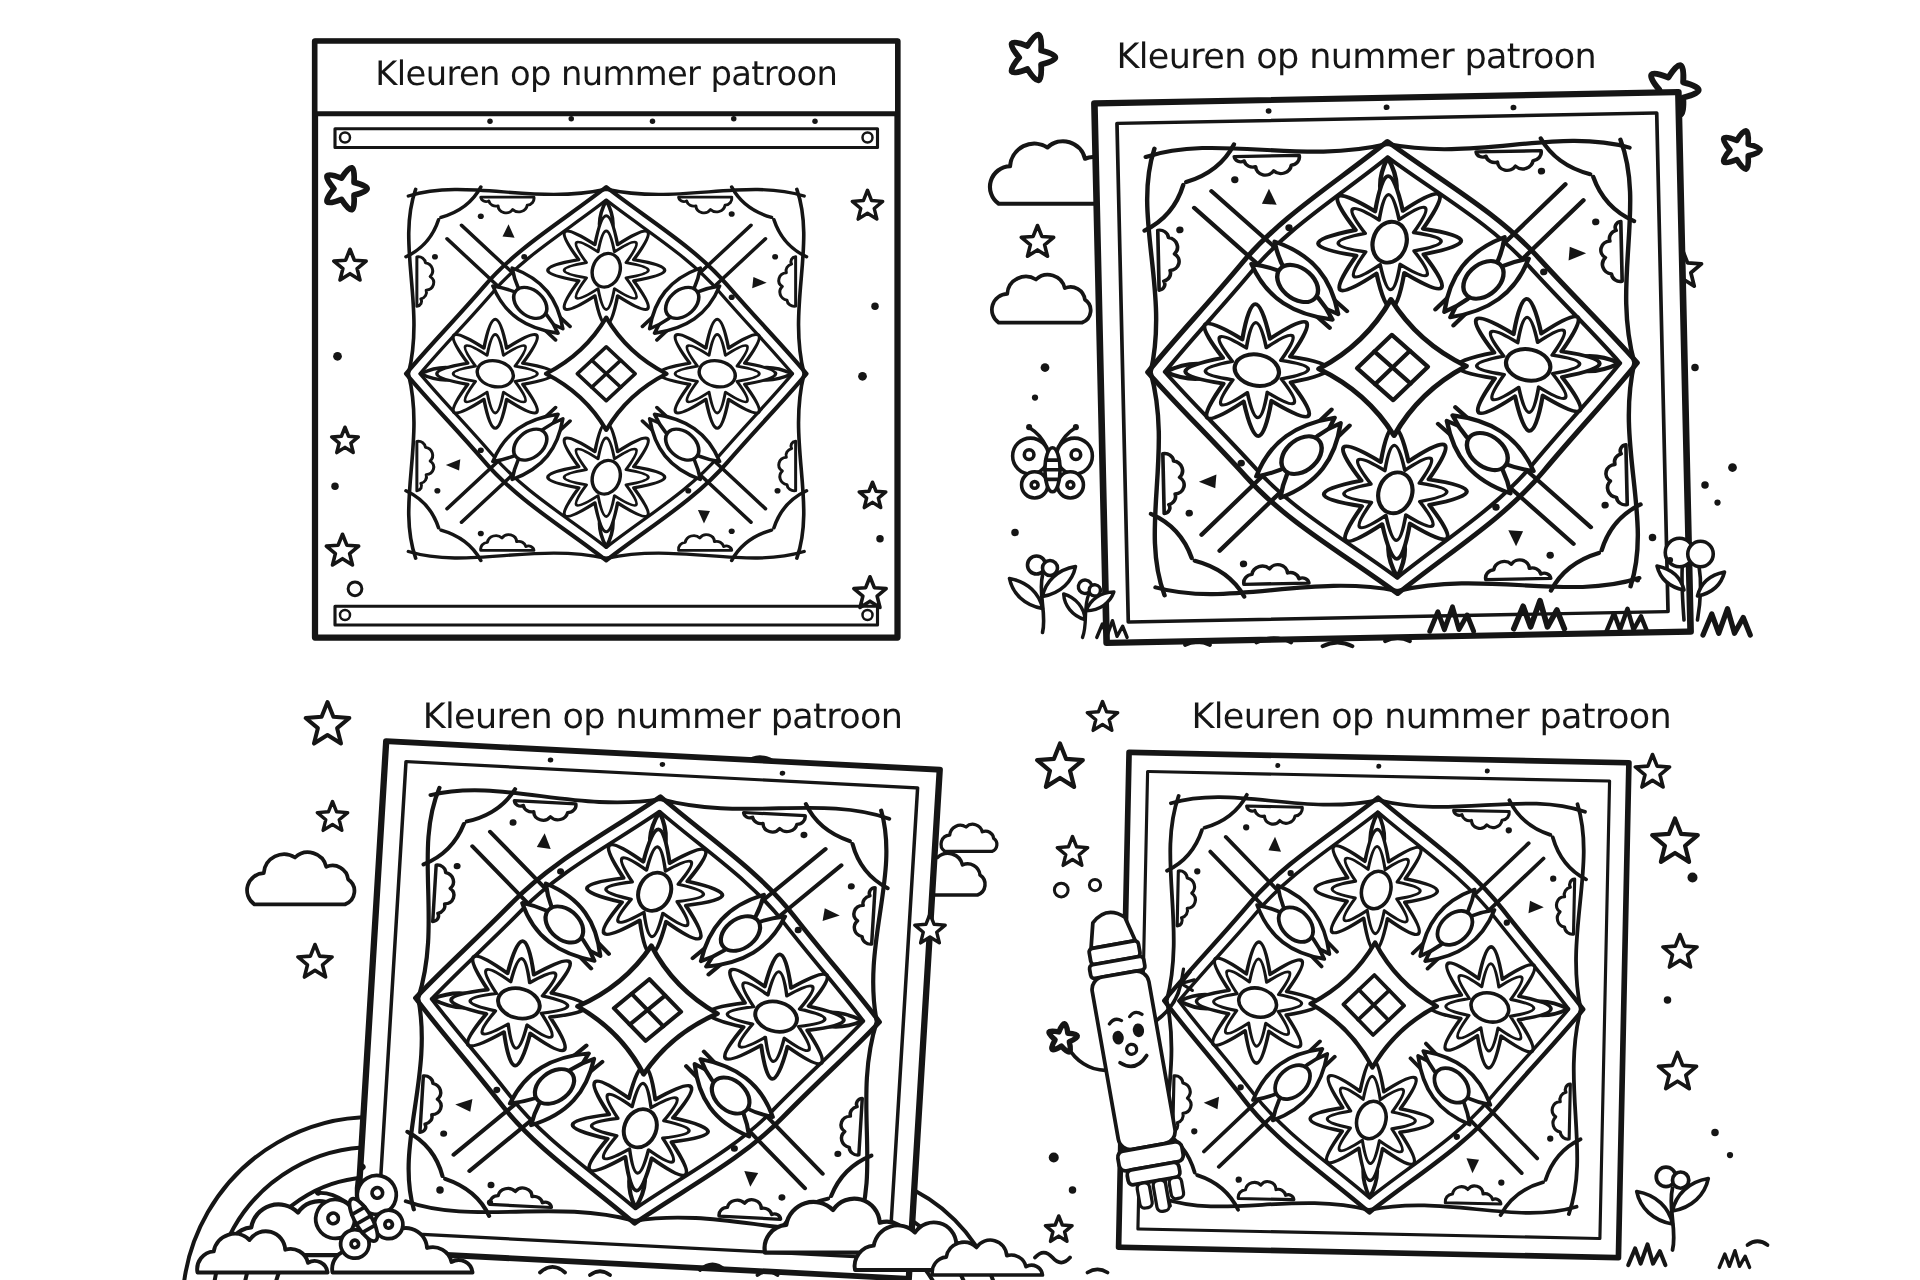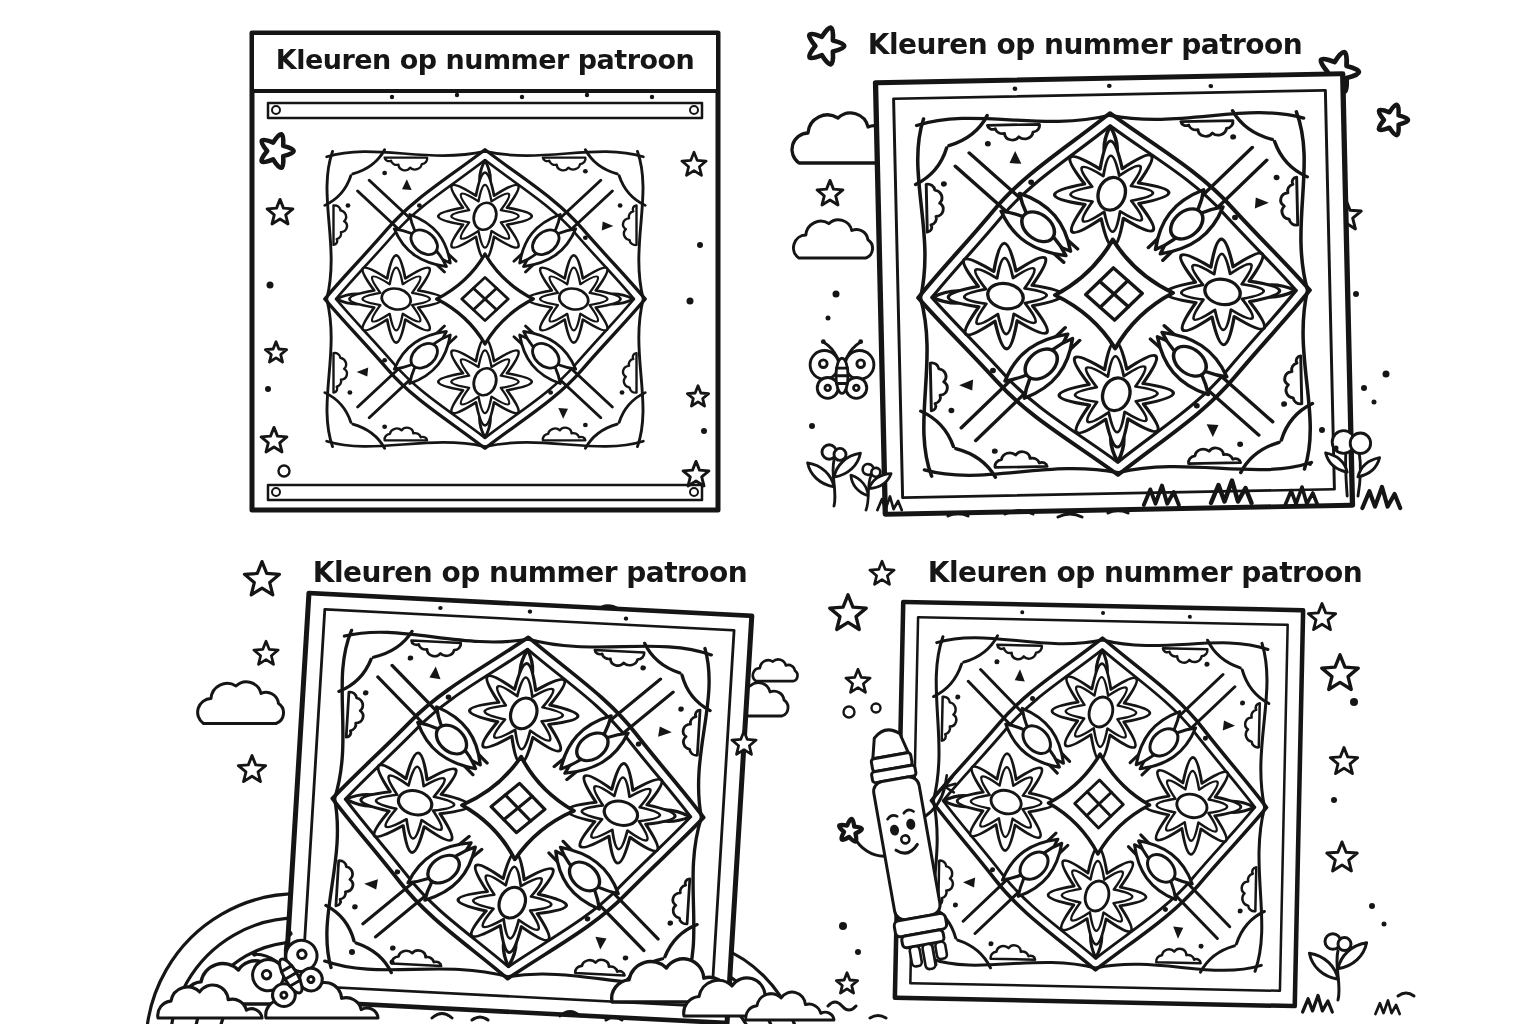--- a/index.html
+++ b/index.html
@@ -1,19 +1,19 @@
 <!DOCTYPE html>
 <html><head>
 <meta charset="utf-8">
 <style>
   html,body{margin:0;padding:0;background:#fff;}
   .stage{position:relative;width:1536px;height:1024px;background:#fff;overflow:hidden;
          font-family:"DejaVu Sans","Liberation Sans",sans-serif;}
   .art{position:absolute;inset:0;}
-  .panel-title{position:absolute;text-align:center;font-weight:bold;color:#161616;
+  .panel-title{position:absolute;text-align:center;font-weight:normal;color:#161616;
                white-space:nowrap;letter-spacing:-0.5px;}
   .t1{left:252px;top:44px;width:466px;font-size:27px;}
   .t2{left:850px;top:28px;width:470px;font-size:28px;}
   .t3{left:295px;top:556px;width:470px;font-size:28px;}
   .t4{left:910px;top:556px;width:470px;font-size:28px;}
   .dot{fill:#151515;stroke:none;}
 </style>
 </head>
 <body>
 

